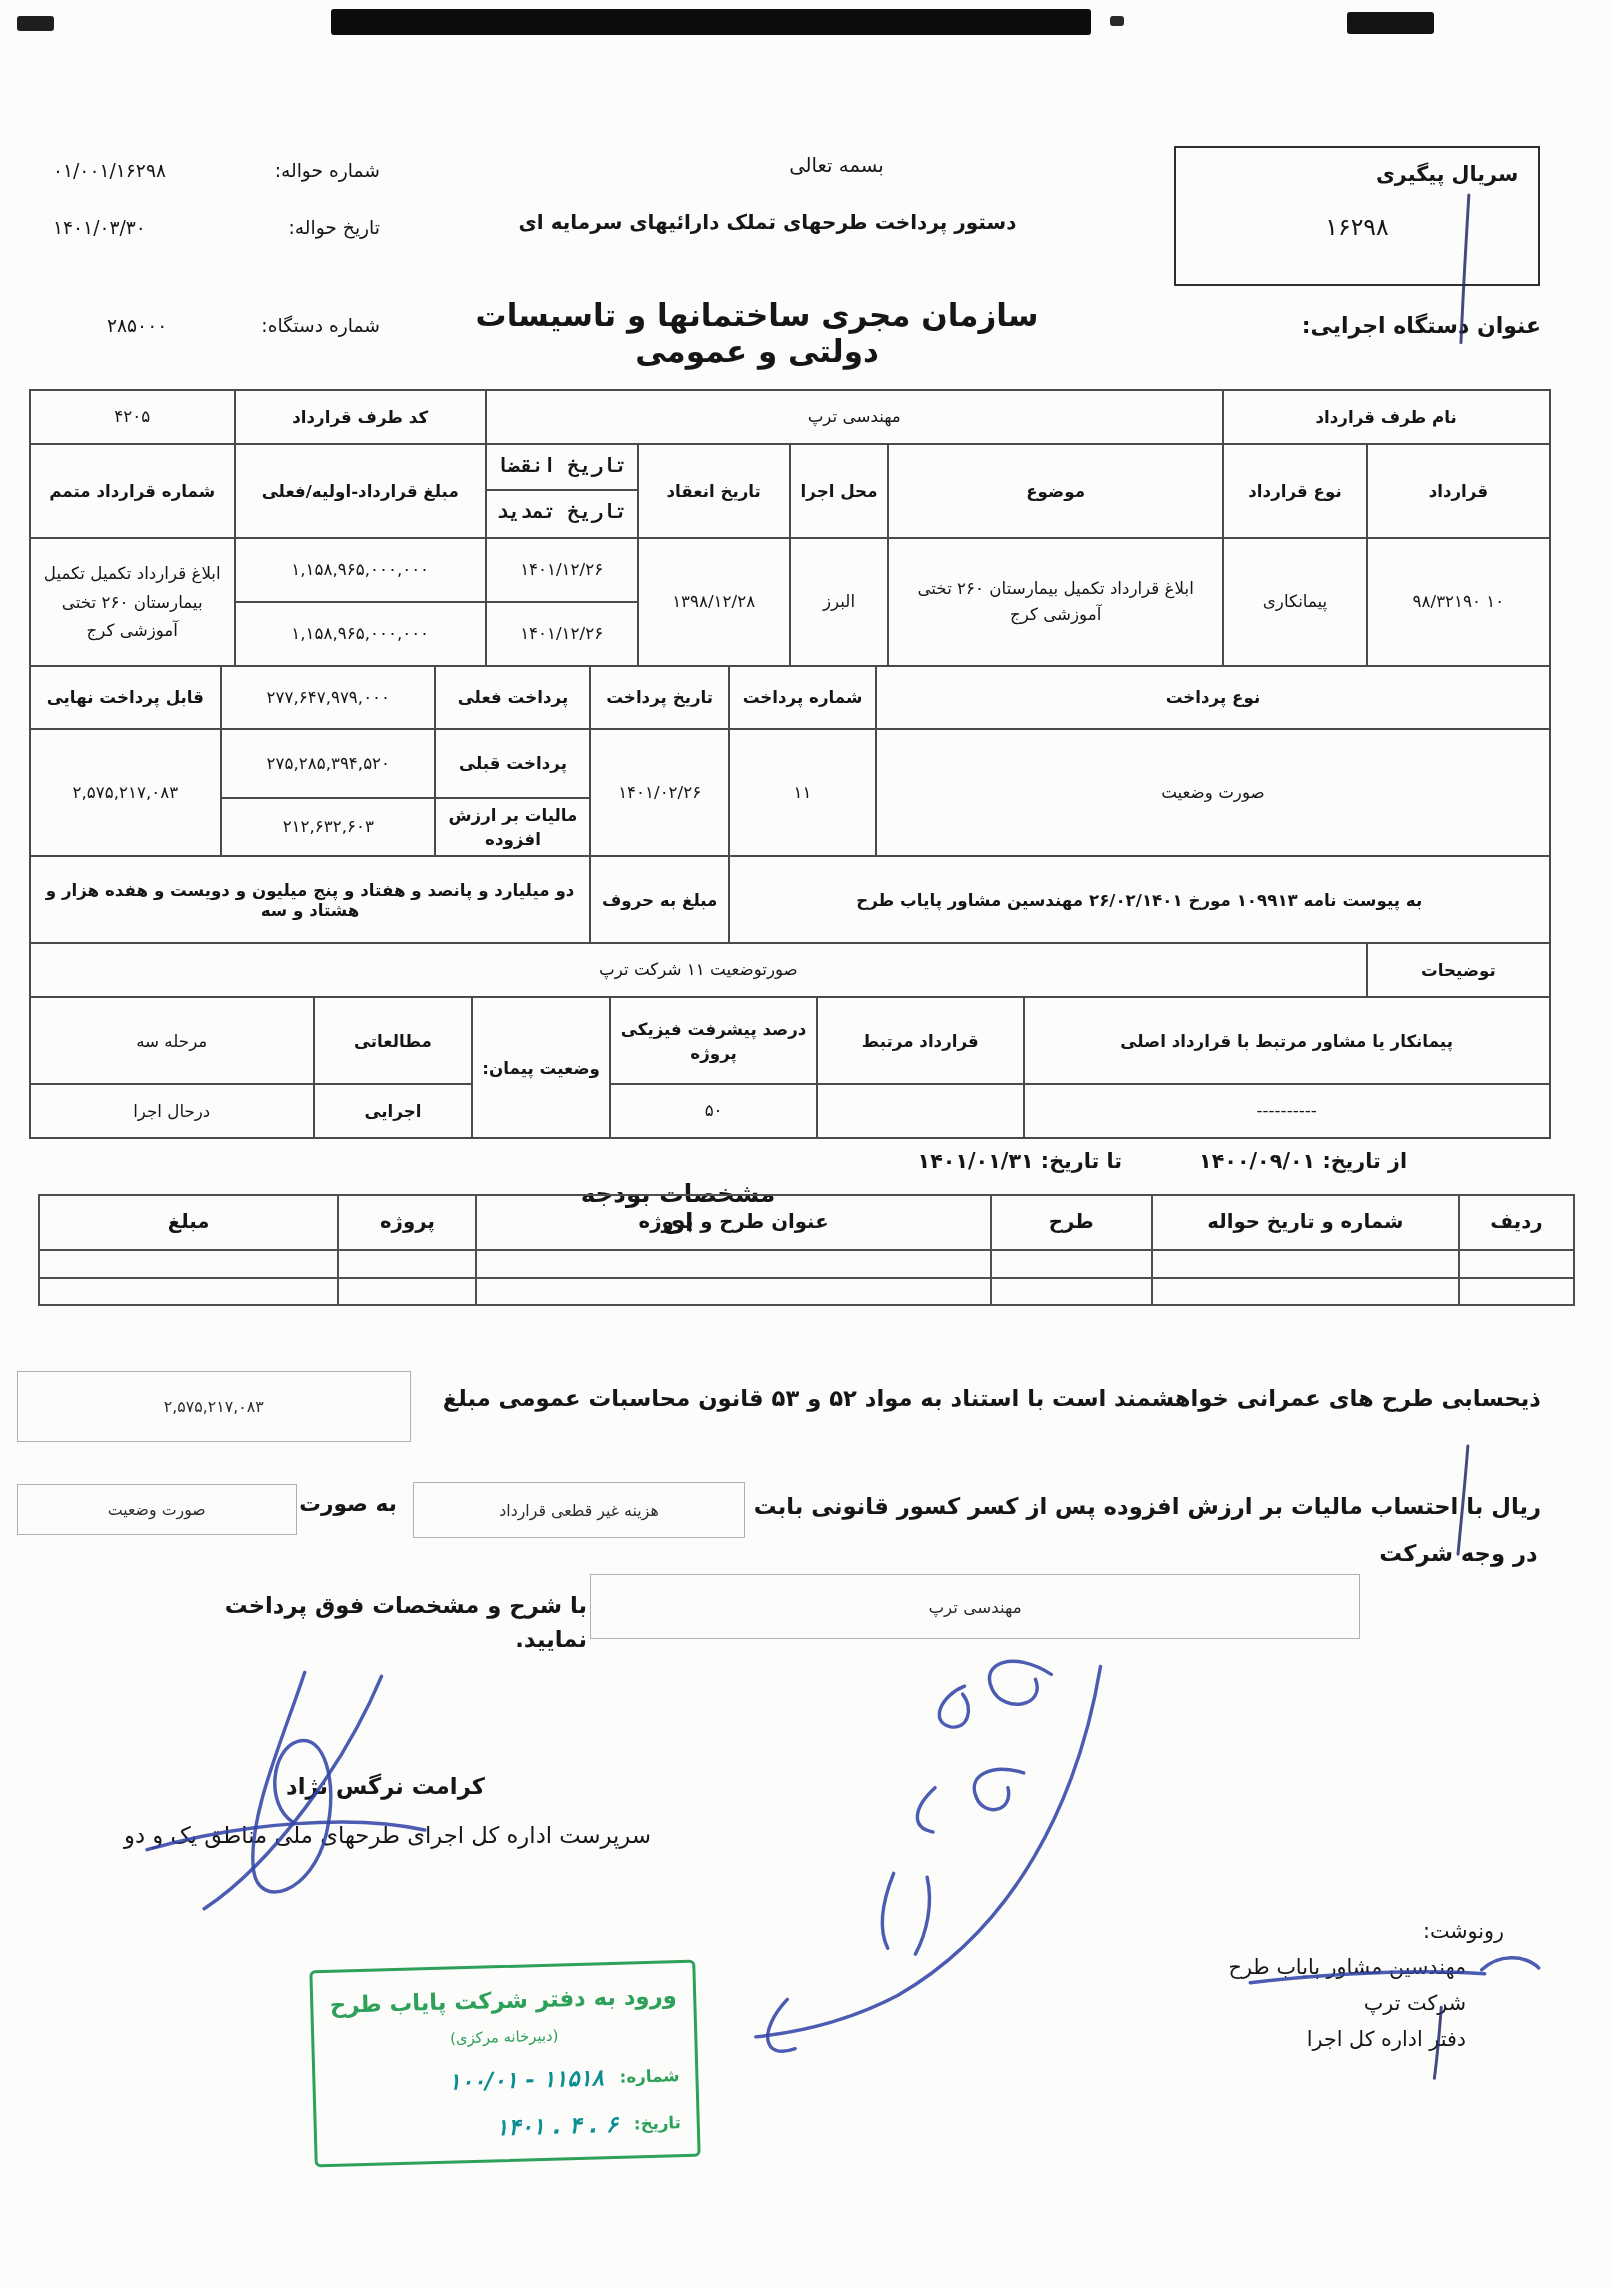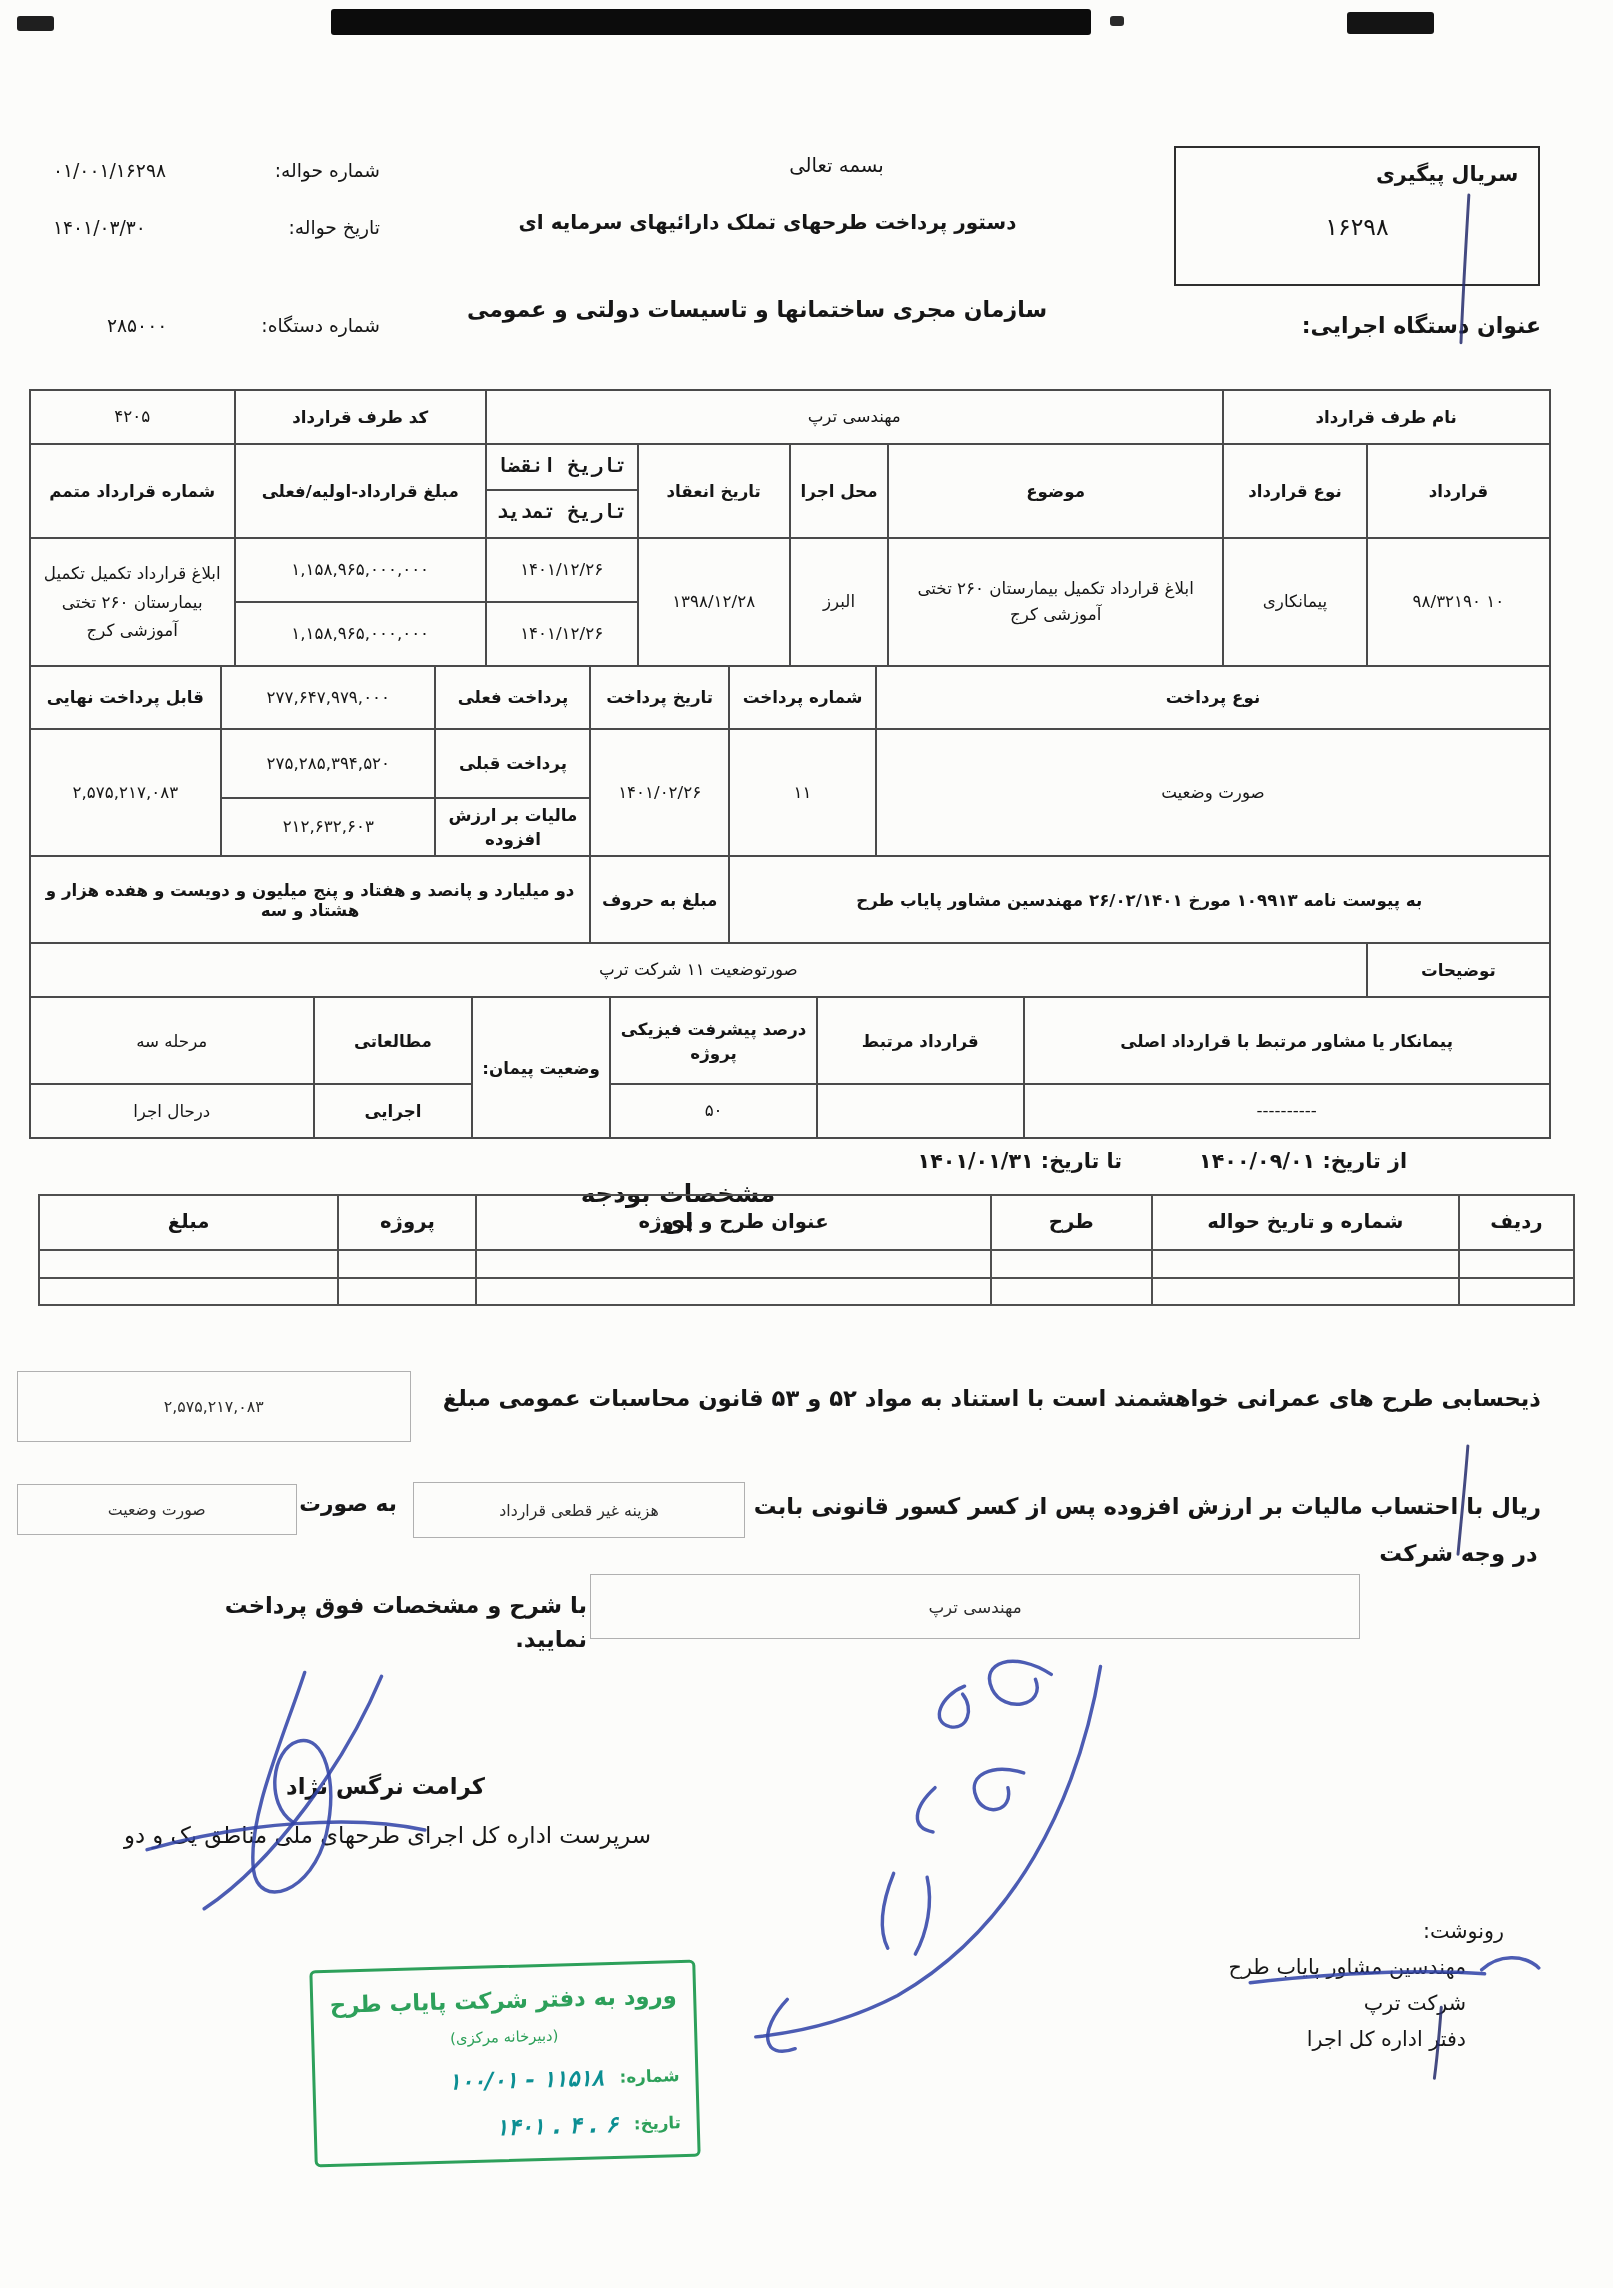--- a/index.html
+++ b/index.html
@@ -15,21 +15,21 @@
   
   .art { position:absolute; background:#0c0c0c; border-radius:3px; }
   .art1 { left:332px; top:8.9px;  width:760px; height:26.6px; }
   .art2 { left:1348px; top:11.8px; width:87px; height:22.7px; background:#141414; }
   .art3 { left:17.7px; top:15.8px; width:37px; height:14.8px; background:#1f1f1f; }
   .art4 { left:1111px; top:15.8px; width:13.8px; height:9.9px; background:#2a2a2a; }
 
   
   .basmala   { left:729px; top:154px; width:217px; text-align:center; font-size:19.7px; }
   .doc-title { left:414px; top:197px; width:709px; text-align:center; font-size:20px; font-weight:bold;margin-top:13px; }
-  .org-line  { left:433px; top:297px; width:650px; text-align:center; font-size:22px; font-weight:bold; }
+  .org-line  { left:433px; top:297px; width:650px; text-align:center; font-size:31px; font-weight:bold; }
   .serial-box{ left:1175px; top:146px; width:366px; height:140px; border:2.5px solid #2e2e2e; }
   .serial-label { position:absolute; right:19.7px; top:13.8px; font-size:20.7px; font-weight:bold; }
   .serial-value { position:absolute; left:0; right:0; top:65px; text-align:center; font-size:23.6px; letter-spacing:6.9px; }
   .agency-label { left:1276px; top:313px; width:266px; text-align:right; font-size:22px; font-weight:bold; }
   .fld { display:flex; justify-content:space-between; direction:rtl; font-size:18.7px; }
   .fld-refno  { left:54px; top:160px; width:327px; }
   .fld-refdate{ left:54px; top:217px; width:327px; }
   .fld-device { left:54px; top:315px; width:327px; padding-left:54px; }
 
   

